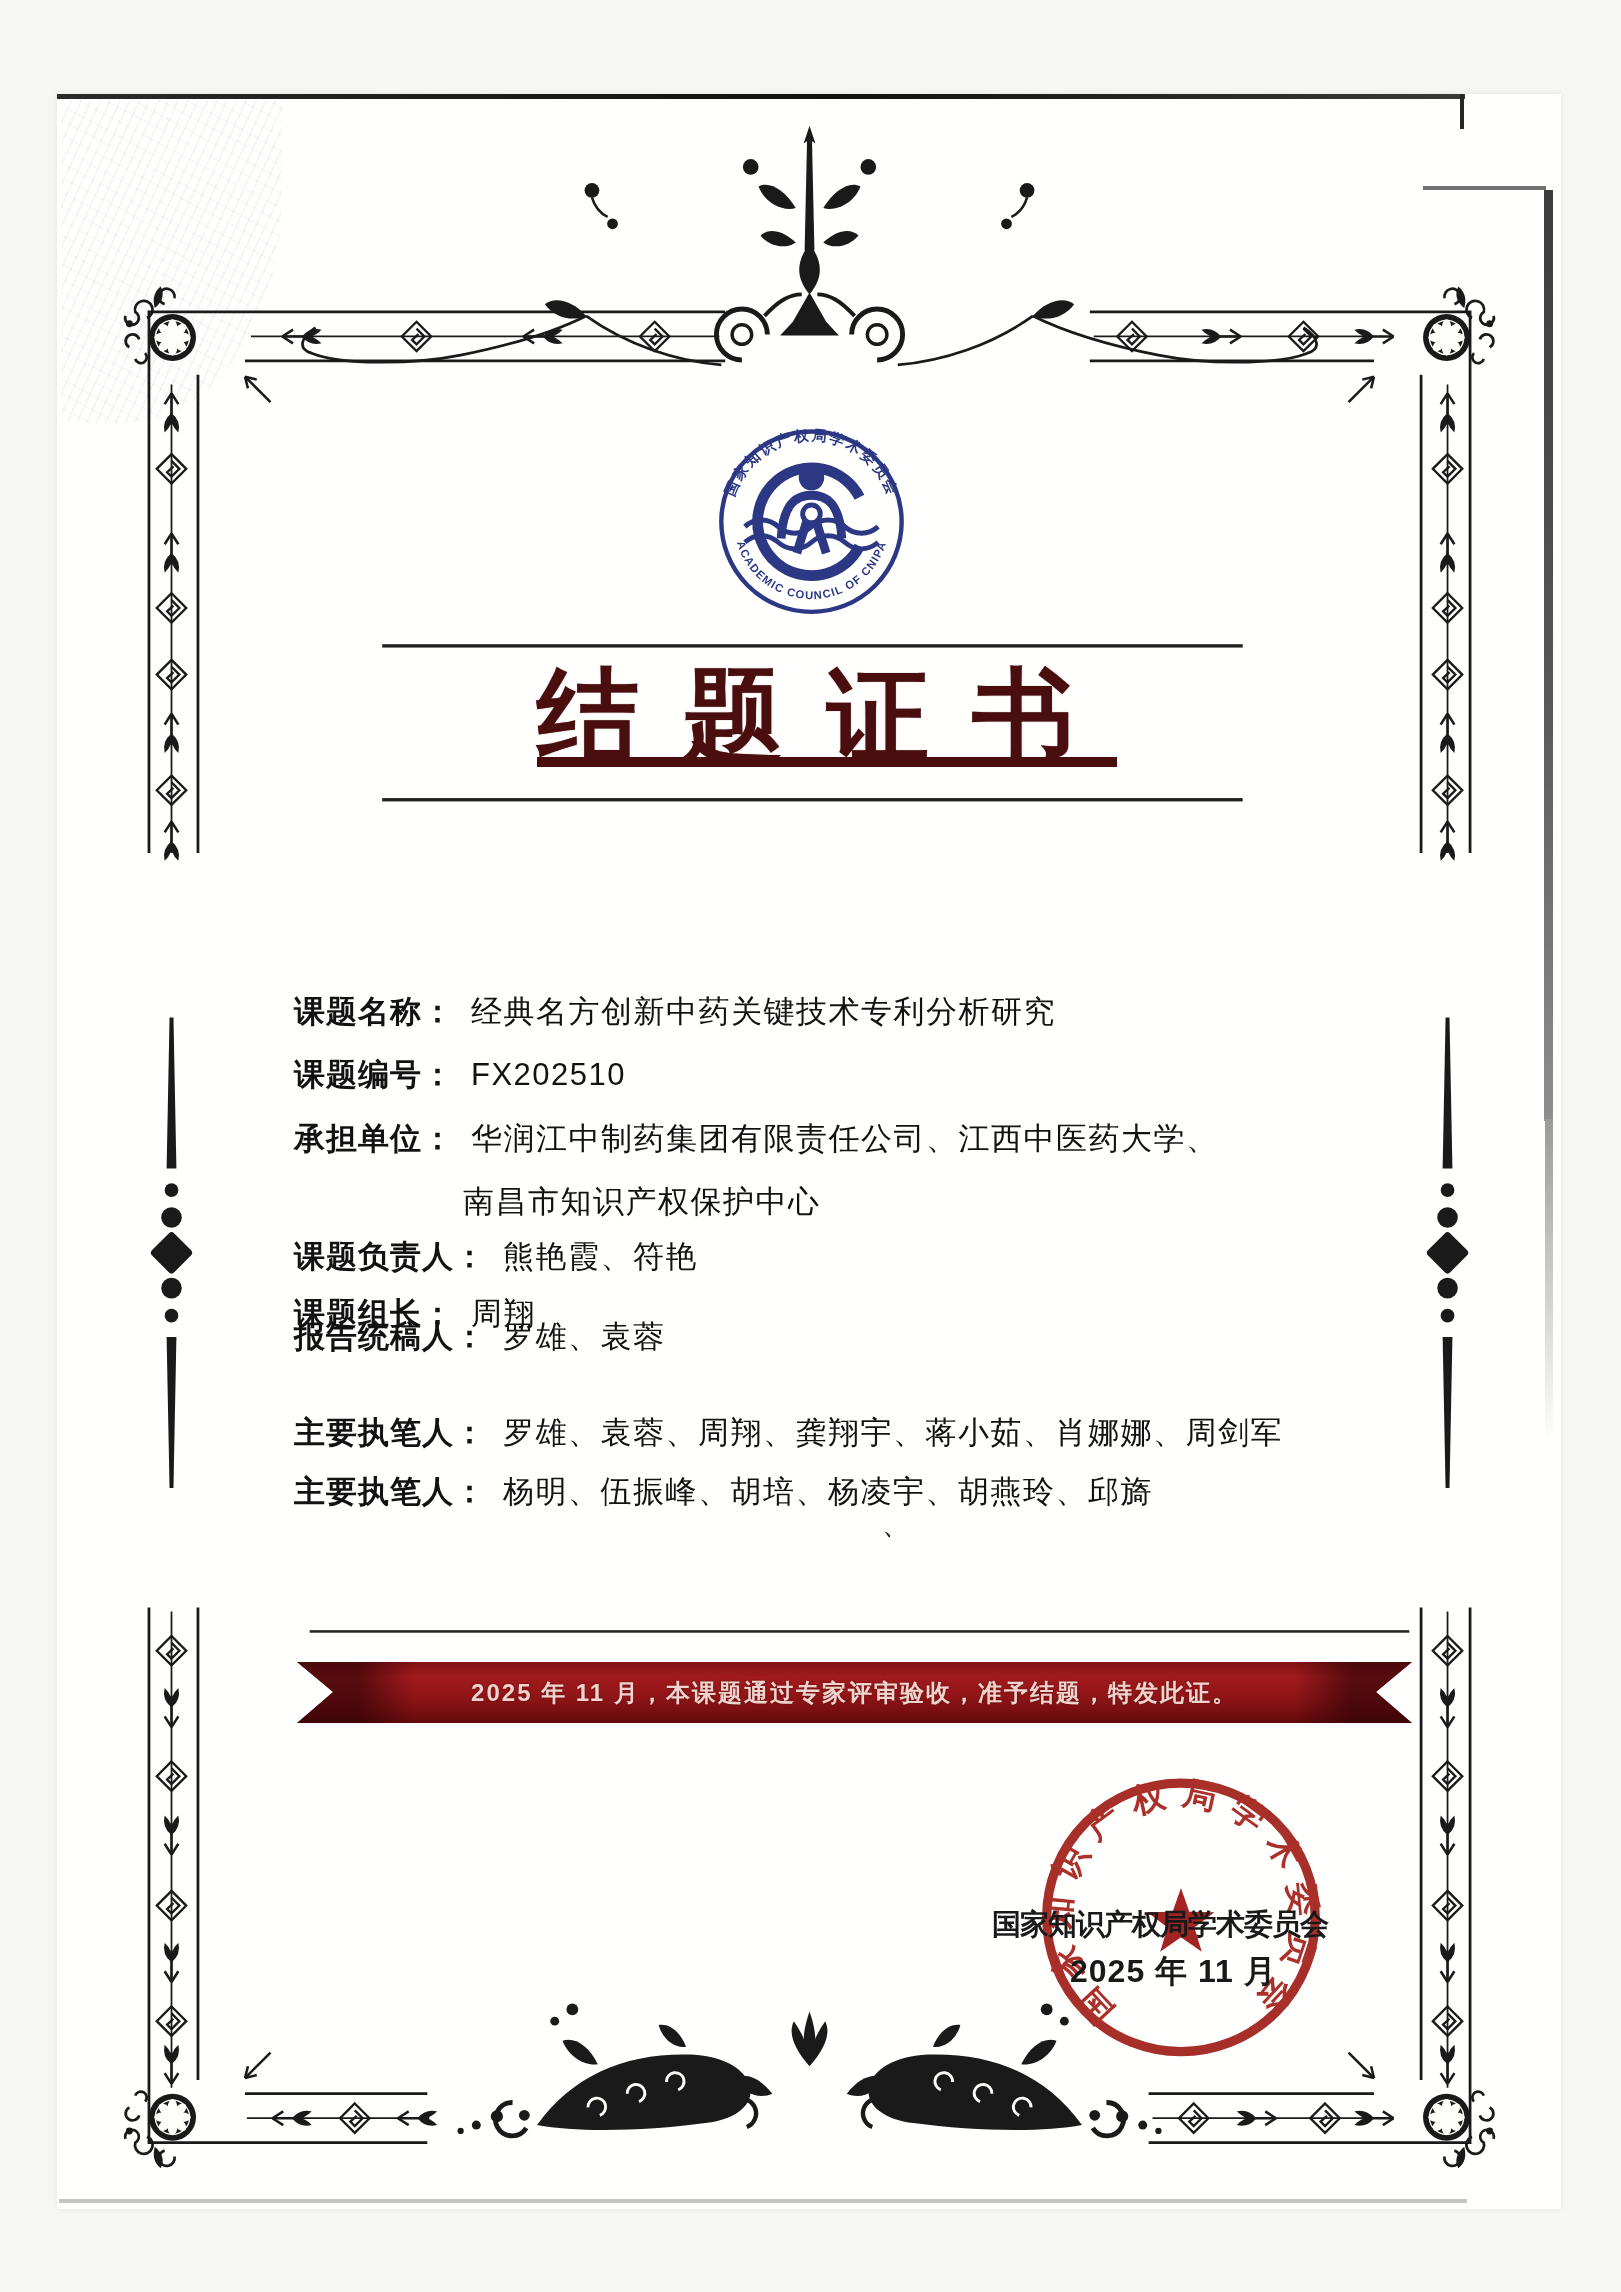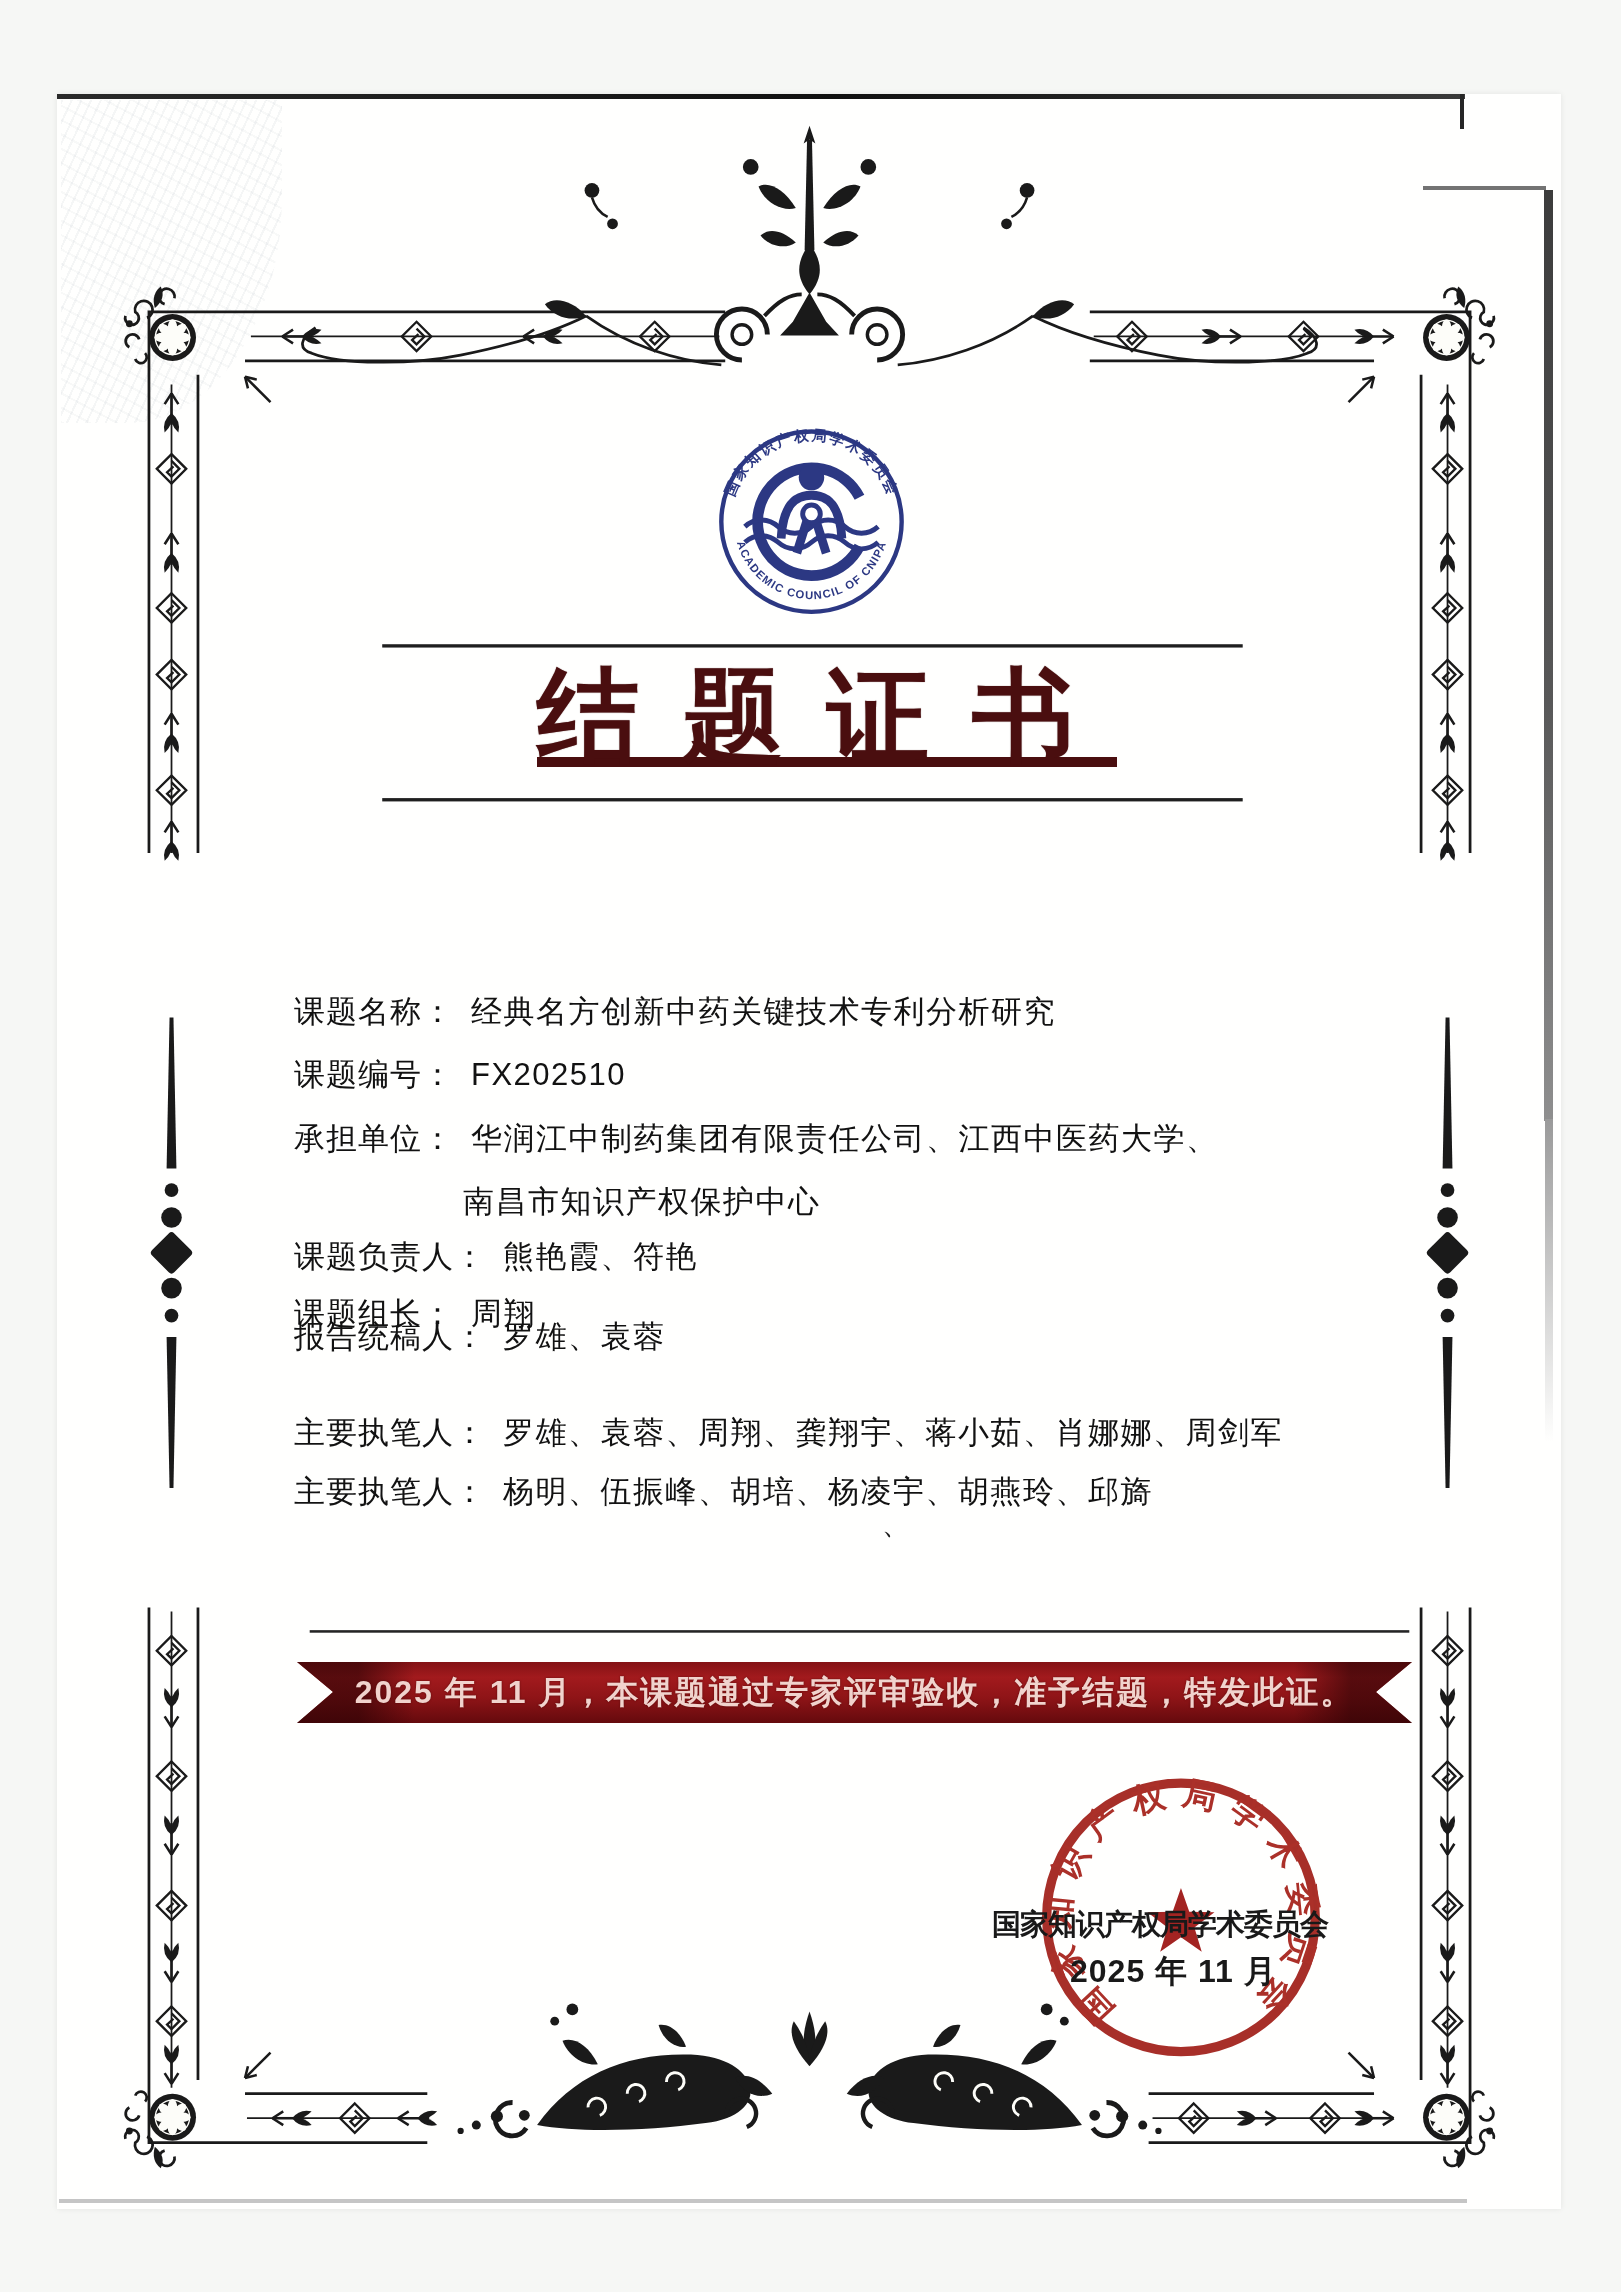--- a/index.html
+++ b/index.html
@@ -33,33 +33,33 @@
 
   
   .title{position:absolute;left:537px;top:663px;white-space:nowrap;
         font-family:"Liberation Serif","DejaVu Serif",serif;font-weight:700;
         font-size:102px;line-height:108px;letter-spacing:43px;color:#4a0e0f;
         text-shadow:0 0 1px rgba(52,8,8,.65);text-decoration:underline;}
 
   
   .frow{position:absolute;left:294px;white-space:nowrap;font-size:31px;line-height:39px;color:#121212;}
   .frow.indent{left:446px;}
-  .flabel{font-weight:400;letter-spacing:1px;}
+  .flabel{font-weight:700;letter-spacing:1px;}
   .fvalue{font-weight:400;letter-spacing:1.5px;margin-left:17px;}
   .stray{position:absolute;left:882px;top:1507px;font-size:27.4px;color:#1a1a1a;}
 
   
   .ribbon{position:absolute;left:297px;top:1658px;width:1115px;height:69px;
         text-align:center;line-height:69px;
         clip-path:polygon(0 3.9px,1115px 3.9px,1079px 34px,1115px 65px,0 65px,36px 34px);
         background:
           linear-gradient(90deg, rgba(38,2,4,.6) 0px, rgba(38,2,4,.6) 61px, rgba(38,2,4,0) 118px,
                           rgba(38,2,4,0) calc(100% - 118px), rgba(38,2,4,.6) calc(100% - 61px), rgba(38,2,4,.6) 100%),
           linear-gradient(180deg,#7c1013,#a21a1d 28%,#8e1417 58%,#5e080b 100%);}
-  .ribbon span{color:#f1d3cd;font-size:32px;font-weight:700;letter-spacing:2px;
+  .ribbon span{color:#f1d3cd;font-size:24px;font-weight:700;letter-spacing:2px;
         text-shadow:0 0 2px rgba(80,8,8,.9);}
 
   
   .stamp-line1{position:absolute;left:992px;top:1905px;white-space:nowrap;
         font-size:29px;font-weight:700;letter-spacing:-1px;color:#191919;}
   .stamp-line2{position:absolute;left:1070px;top:1950px;white-space:nowrap;
         font-size:32px;font-weight:700;letter-spacing:1px;color:#191919;}
 </style>
 </head>
 <body>

